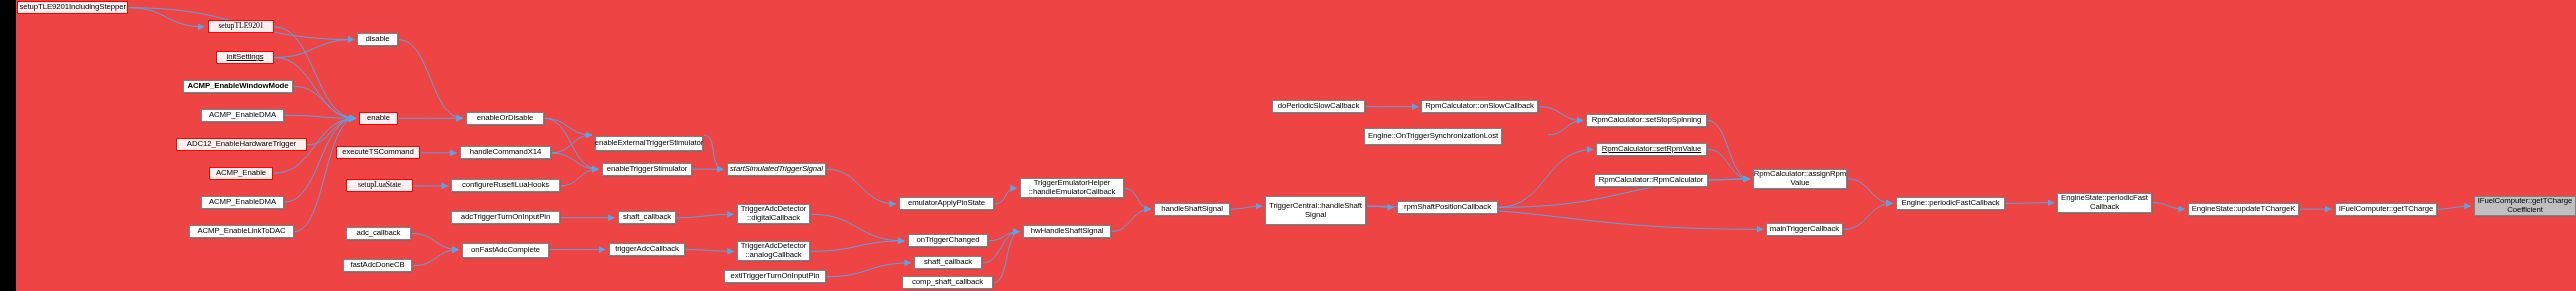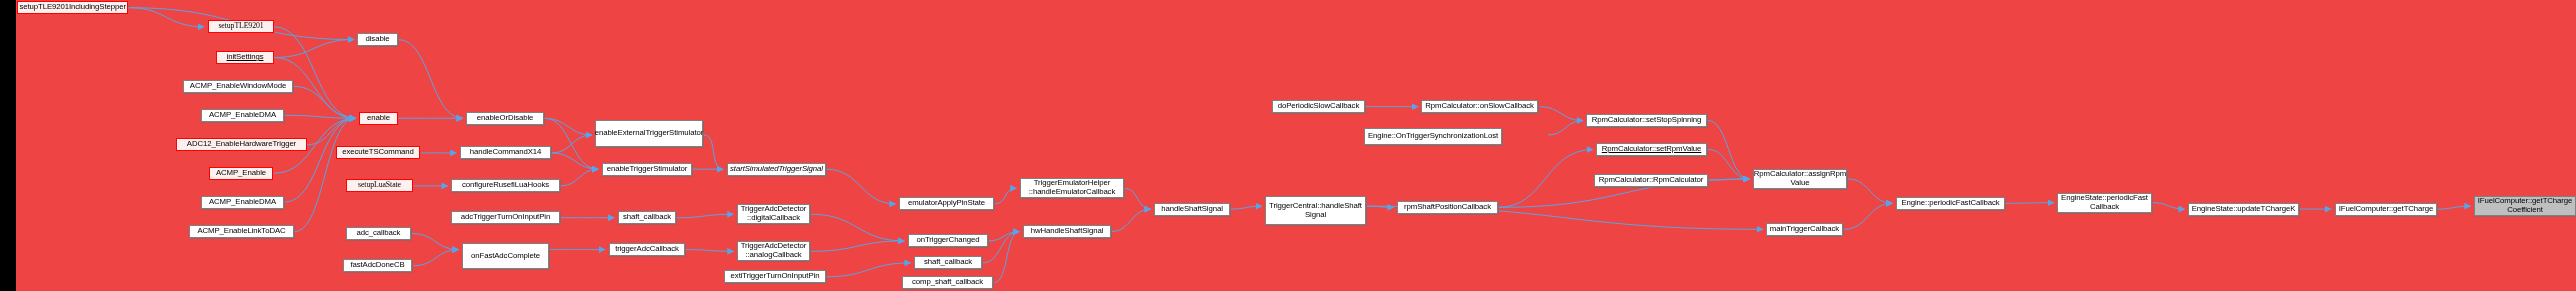--- a/index.html
+++ b/index.html
@@ -117,38 +117,38 @@
         <path d="M 3438,351 C 3480,351 3480,350 3522,350" fill="none" stroke="#56a5e8" stroke-width="1.7" marker-end="url(#arrow)"></path>
         <path d="M 3693,350 C 3720.5,350 3720.5,361 3748,361" fill="none" stroke="#56a5e8" stroke-width="1.7" marker-end="url(#arrow)"></path>
         <path d="M 3947,361 C 3974,361 3974,361 4001,361" fill="none" stroke="#56a5e8" stroke-width="1.7" marker-end="url(#arrow)"></path>
         <path d="M 4184,361 C 4213,361 4213,356 4242,356" fill="none" stroke="#56a5e8" stroke-width="1.7" marker-end="url(#arrow)"></path>
       </g>
   </svg>
   <div id="node-layer">
       <div class="node red" style="left: 1.2px; top: 1.2px; width: 111px; height: 12.7px;"><span>setupTLE9201IncludingStepper</span></div>
       <div class="node red" style="left: 192px; top: 20px; width: 66px; height: 12.7px; font-family: Liberation Serif, serif;"><span>setupTLE9201</span></div>
       <div class="node red" style="left: 200px; top: 51px; width: 58px; height: 12.7px; text-decoration: underline;"><span>initSettings</span></div>
-      <div class="node" style="left: 167px; top: 80px; width: 110px; height: 12.7px;"><span>ACMP_EnableWindowMode</span></div>
+      <div class="node" style="left: 167px; top: 80px; width: 110px; height: 12.7px; font-weight: bold;"><span>ACMP_EnableWindowMode</span></div>
       <div class="node" style="left: 185px; top: 109px; width: 83px; height: 12.7px;"><span>ACMP_EnableDMA</span></div>
       <div class="node red" style="left: 160px; top: 138px; width: 131px; height: 12.7px;"><span>ADC12_EnableHardwareTrigger</span></div>
       <div class="node red" style="left: 193px; top: 167px; width: 64px; height: 12.7px;"><span>ACMP_Enable</span></div>
       <div class="node" style="left: 185px; top: 196px; width: 83px; height: 12.7px;"><span>ACMP_EnableDMA</span></div>
       <div class="node" style="left: 173px; top: 225px; width: 105px; height: 12.7px;"><span>ACMP_EnableLinkToDAC</span></div>
       <div class="node" style="left: 341px; top: 33px; width: 41px; height: 12.7px;"><span>disable</span></div>
       <div class="node red" style="left: 343px; top: 112px; width: 39px; height: 12.7px;"><span>enable</span></div>
       <div class="node red" style="left: 320px; top: 146px; width: 84px; height: 12.7px;"><span>executeTSCommand</span></div>
       <div class="node red" style="left: 330px; top: 179px; width: 67px; height: 12.7px; font-family: Liberation Serif, serif;"><span>setupLuaState</span></div>
       <div class="node" style="left: 330px; top: 227px; width: 65px; height: 12.7px;"><span>adc_callback</span></div>
       <div class="node" style="left: 327px; top: 259px; width: 69px; height: 12.7px;"><span>fastAdcDoneCB</span></div>
       <div class="node" style="left: 450px; top: 112px; width: 78px; height: 12.7px;"><span>enableOrDisable</span></div>
       <div class="node" style="left: 444px; top: 146px; width: 91px; height: 12.7px;"><span>handleCommandX14</span></div>
       <div class="node" style="left: 435px; top: 179px; width: 109px; height: 12.7px;"><span>configureRusefiLuaHooks</span></div>
       <div class="node" style="left: 435px; top: 211px; width: 109px; height: 12.7px;"><span>adcTriggerTurnOnInputPin</span></div>
-      <div class="node" style="left: 446px; top: 243px; width: 87px; height: 26px;"><span>onFastAdcComplete</span></div>
-      <div class="node" style="left: 579px; top: 120px; width: 108px; height: 27px; text-align: center;"><span>enableExternalTriggerStimulator</span></div>
+      <div class="node" style="left: 446px; top: 243px; width: 87px; height: 15px;"><span>onFastAdcComplete</span></div>
+      <div class="node" style="left: 579px; top: 136px; width: 108px; height: 15px; text-align: center;"><span>enableExternalTriggerStimulator</span></div>
       <div class="node" style="left: 586px; top: 163px; width: 90px; height: 12.7px;"><span>enableTriggerStimulator</span></div>
       <div class="node" style="left: 602px; top: 211px; width: 58px; height: 12.7px;"><span>shaft_callback</span></div>
       <div class="node" style="left: 593px; top: 243px; width: 76px; height: 12.7px;"><span>triggerAdcCallback</span></div>
       <div class="node" style="left: 711px; top: 163px; width: 99px; height: 12.7px; font-style: italic;"><span>startSimulatedTriggerSignal</span></div>
       <div class="node" style="left: 721px; top: 204px; width: 73px; height: 19.7px;"><span>TriggerAdcDetector
 ::digitalCallback</span></div>
       <div class="node" style="left: 721px; top: 241px; width: 73px; height: 19.7px;"><span>TriggerAdcDetector
 ::analogCallback</span></div>
       <div class="node" style="left: 708px; top: 270px; width: 102px; height: 12.7px;"><span>extiTriggerTurnOnInputPin</span></div>
       <div class="node" style="left: 883px; top: 197px; width: 95px; height: 12.7px;"><span>emulatorApplyPinState</span></div>

